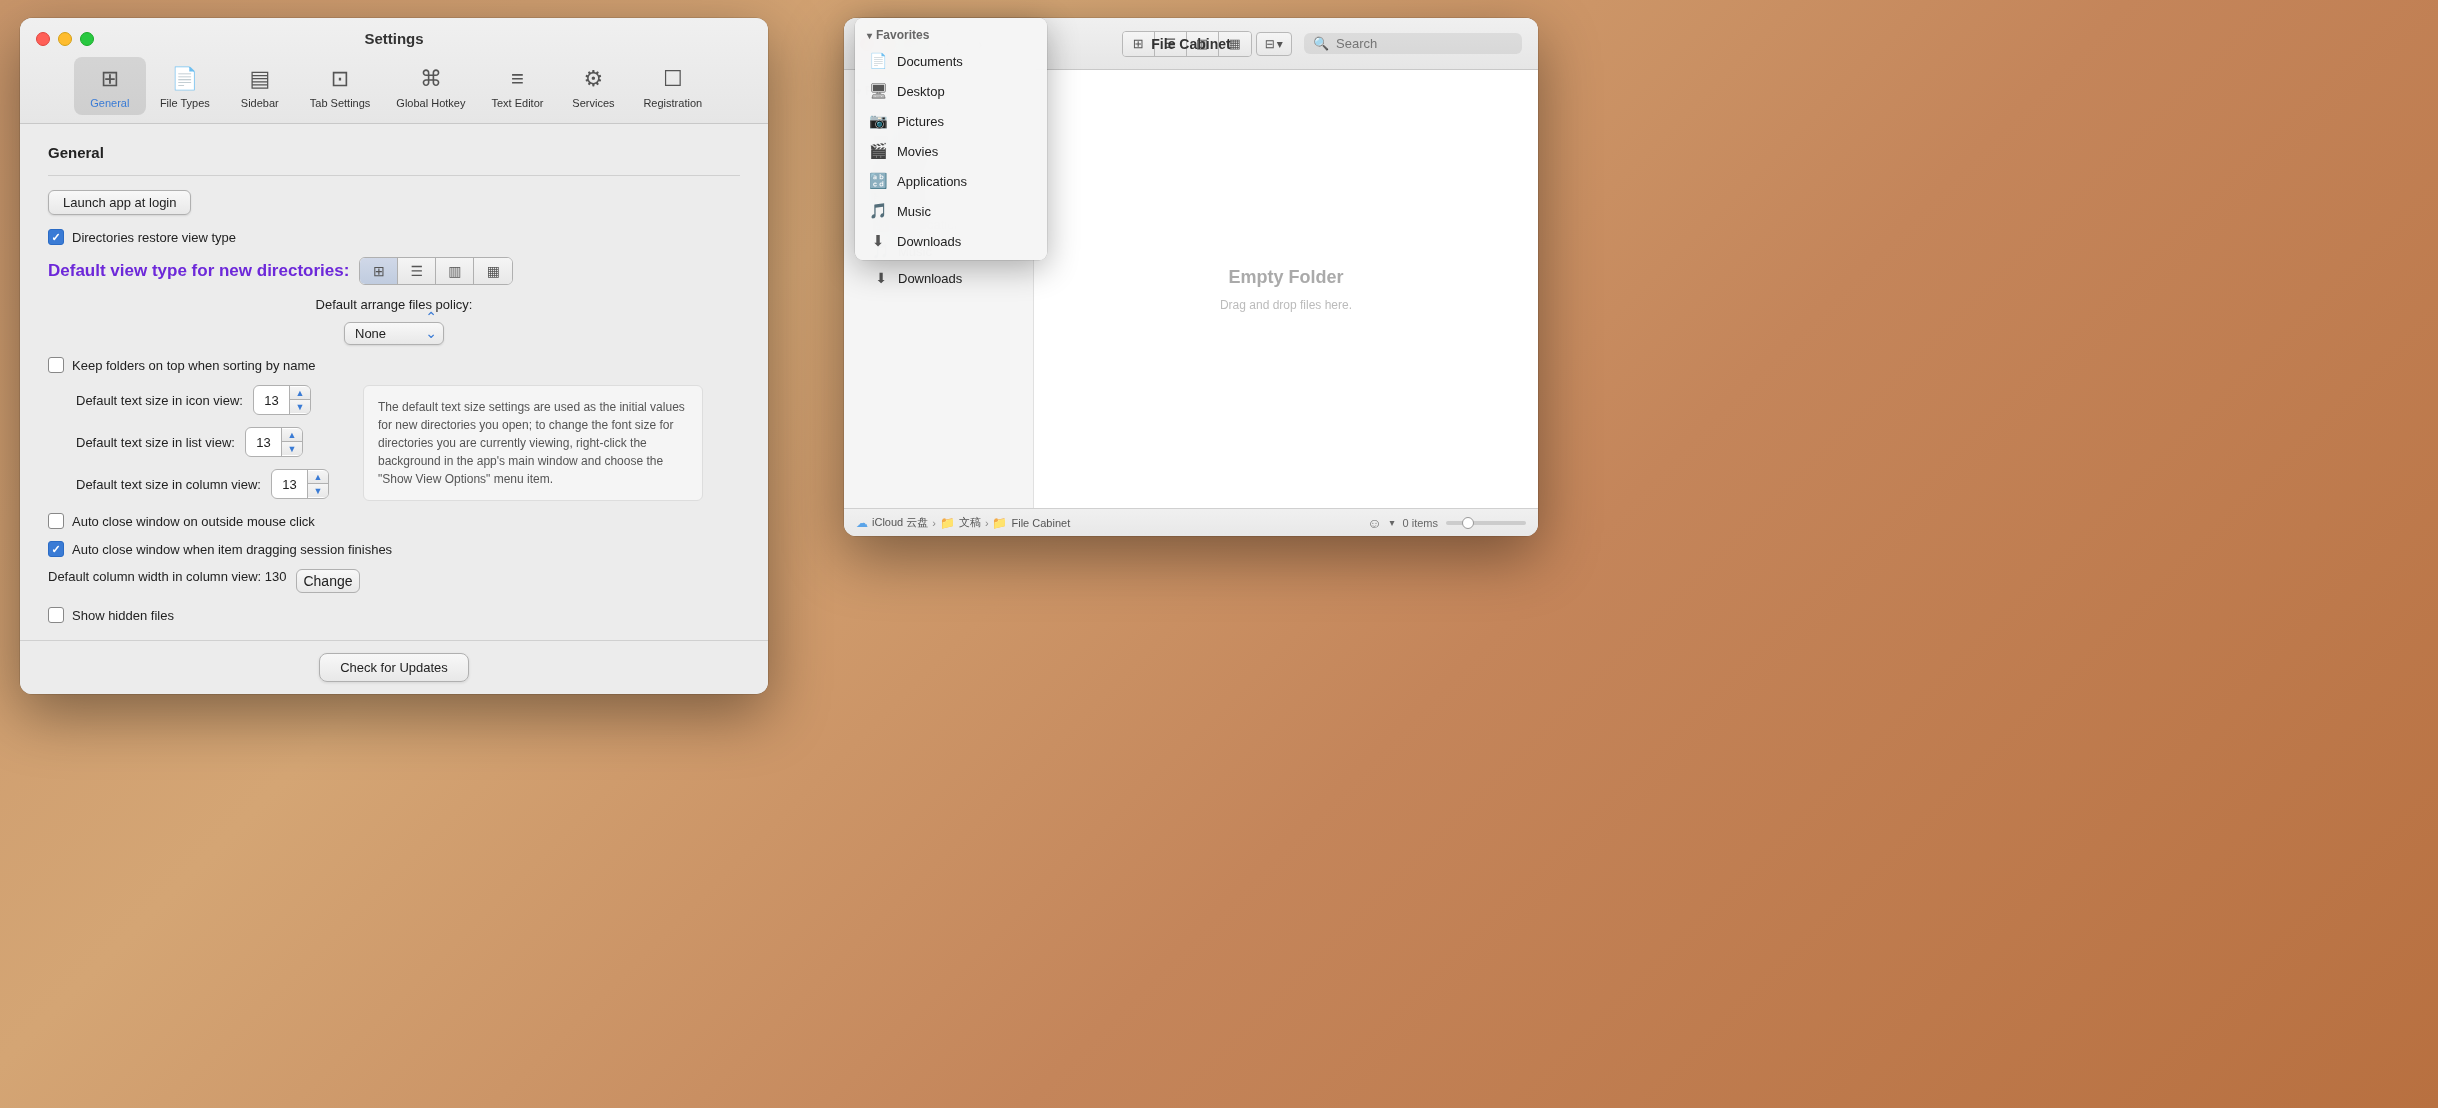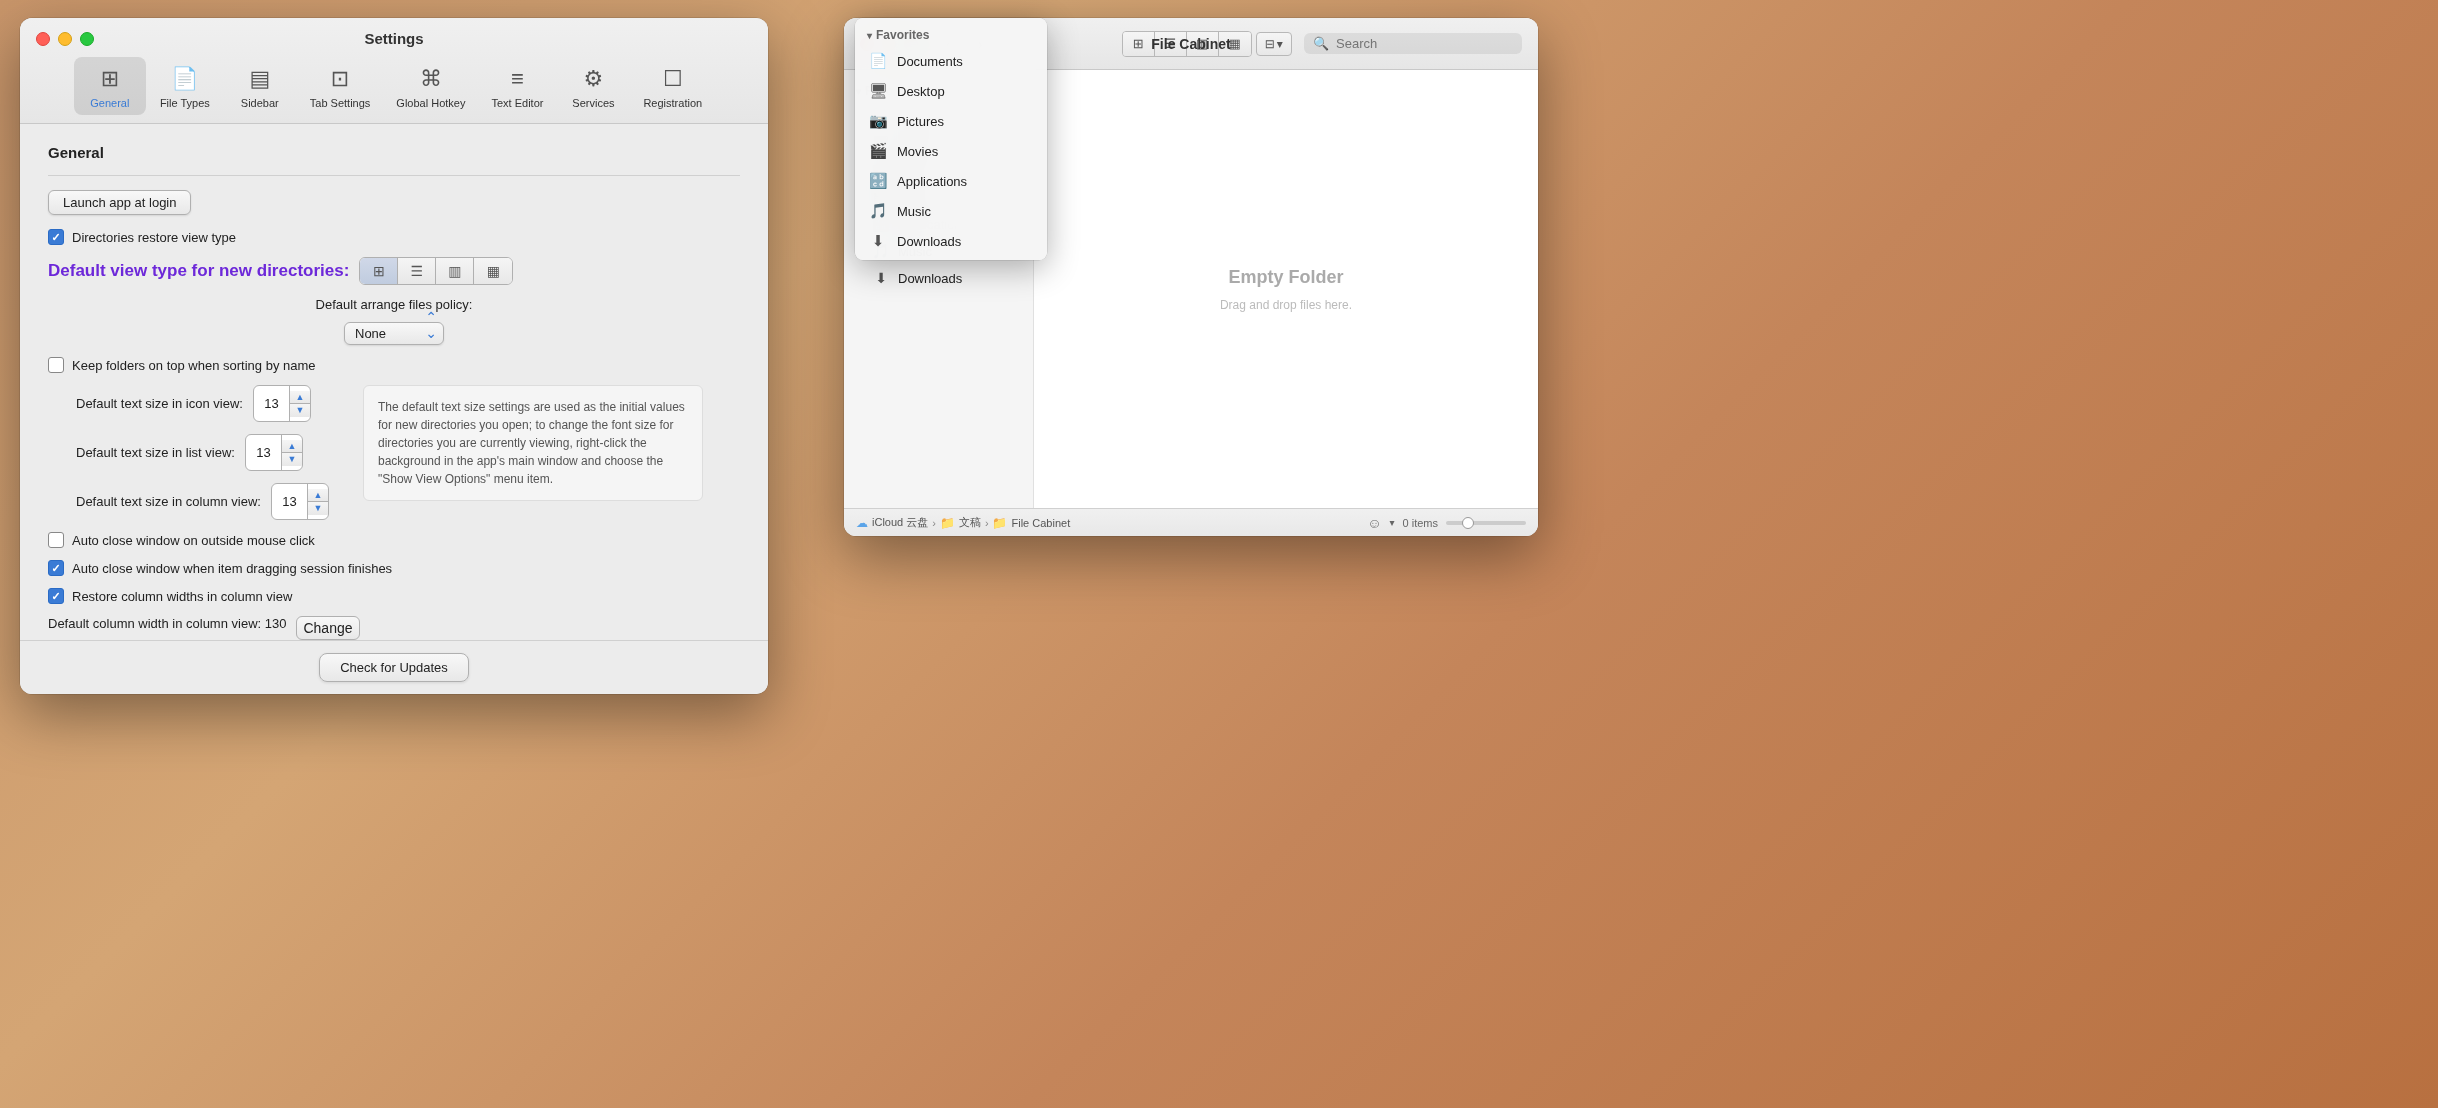--- a/index.html
+++ b/index.html
@@ -272,21 +272,21 @@
       display: flex;
       align-items: center;
       border: 1px solid #b0b0b0;
       border-radius: 6px;
       overflow: hidden;
       background: white;
     }
 
     .spinner-val {
       width: 36px;
-      height: 35px;
+      height: 28px;
       display: flex;
       align-items: center;
       justify-content: center;
       font-size: 13px;
       border-right: 1px solid #b0b0b0;
       color: #222;
     }
 
     .spinner-arrows {
       display: flex;
@@ -794,24 +794,20 @@
     <div class="checkbox-row">
       <div class="checkbox unchecked"></div>
       <span class="checkbox-label">Auto close window on outside mouse click</span>
     </div>
 
     <div class="checkbox-row">
       <div class="checkbox checked"></div>
       <span class="checkbox-label">Auto close window when item dragging session finishes</span>
     </div>
 
-    <div class="checkbox-row">
-      <div class="checkbox checked"></div>
-      <span class="checkbox-label">Restore column widths in column view</span>
-    </div>
 
     <div class="setting-row">
       <span class="setting-label">Default column width in column view: 130</span>
       <button class="change-btn">Change</button>
     </div>
 
     <div class="checkbox-row">
       <div class="checkbox unchecked"></div>
       <span class="checkbox-label">Show hidden files</span>
     </div>

